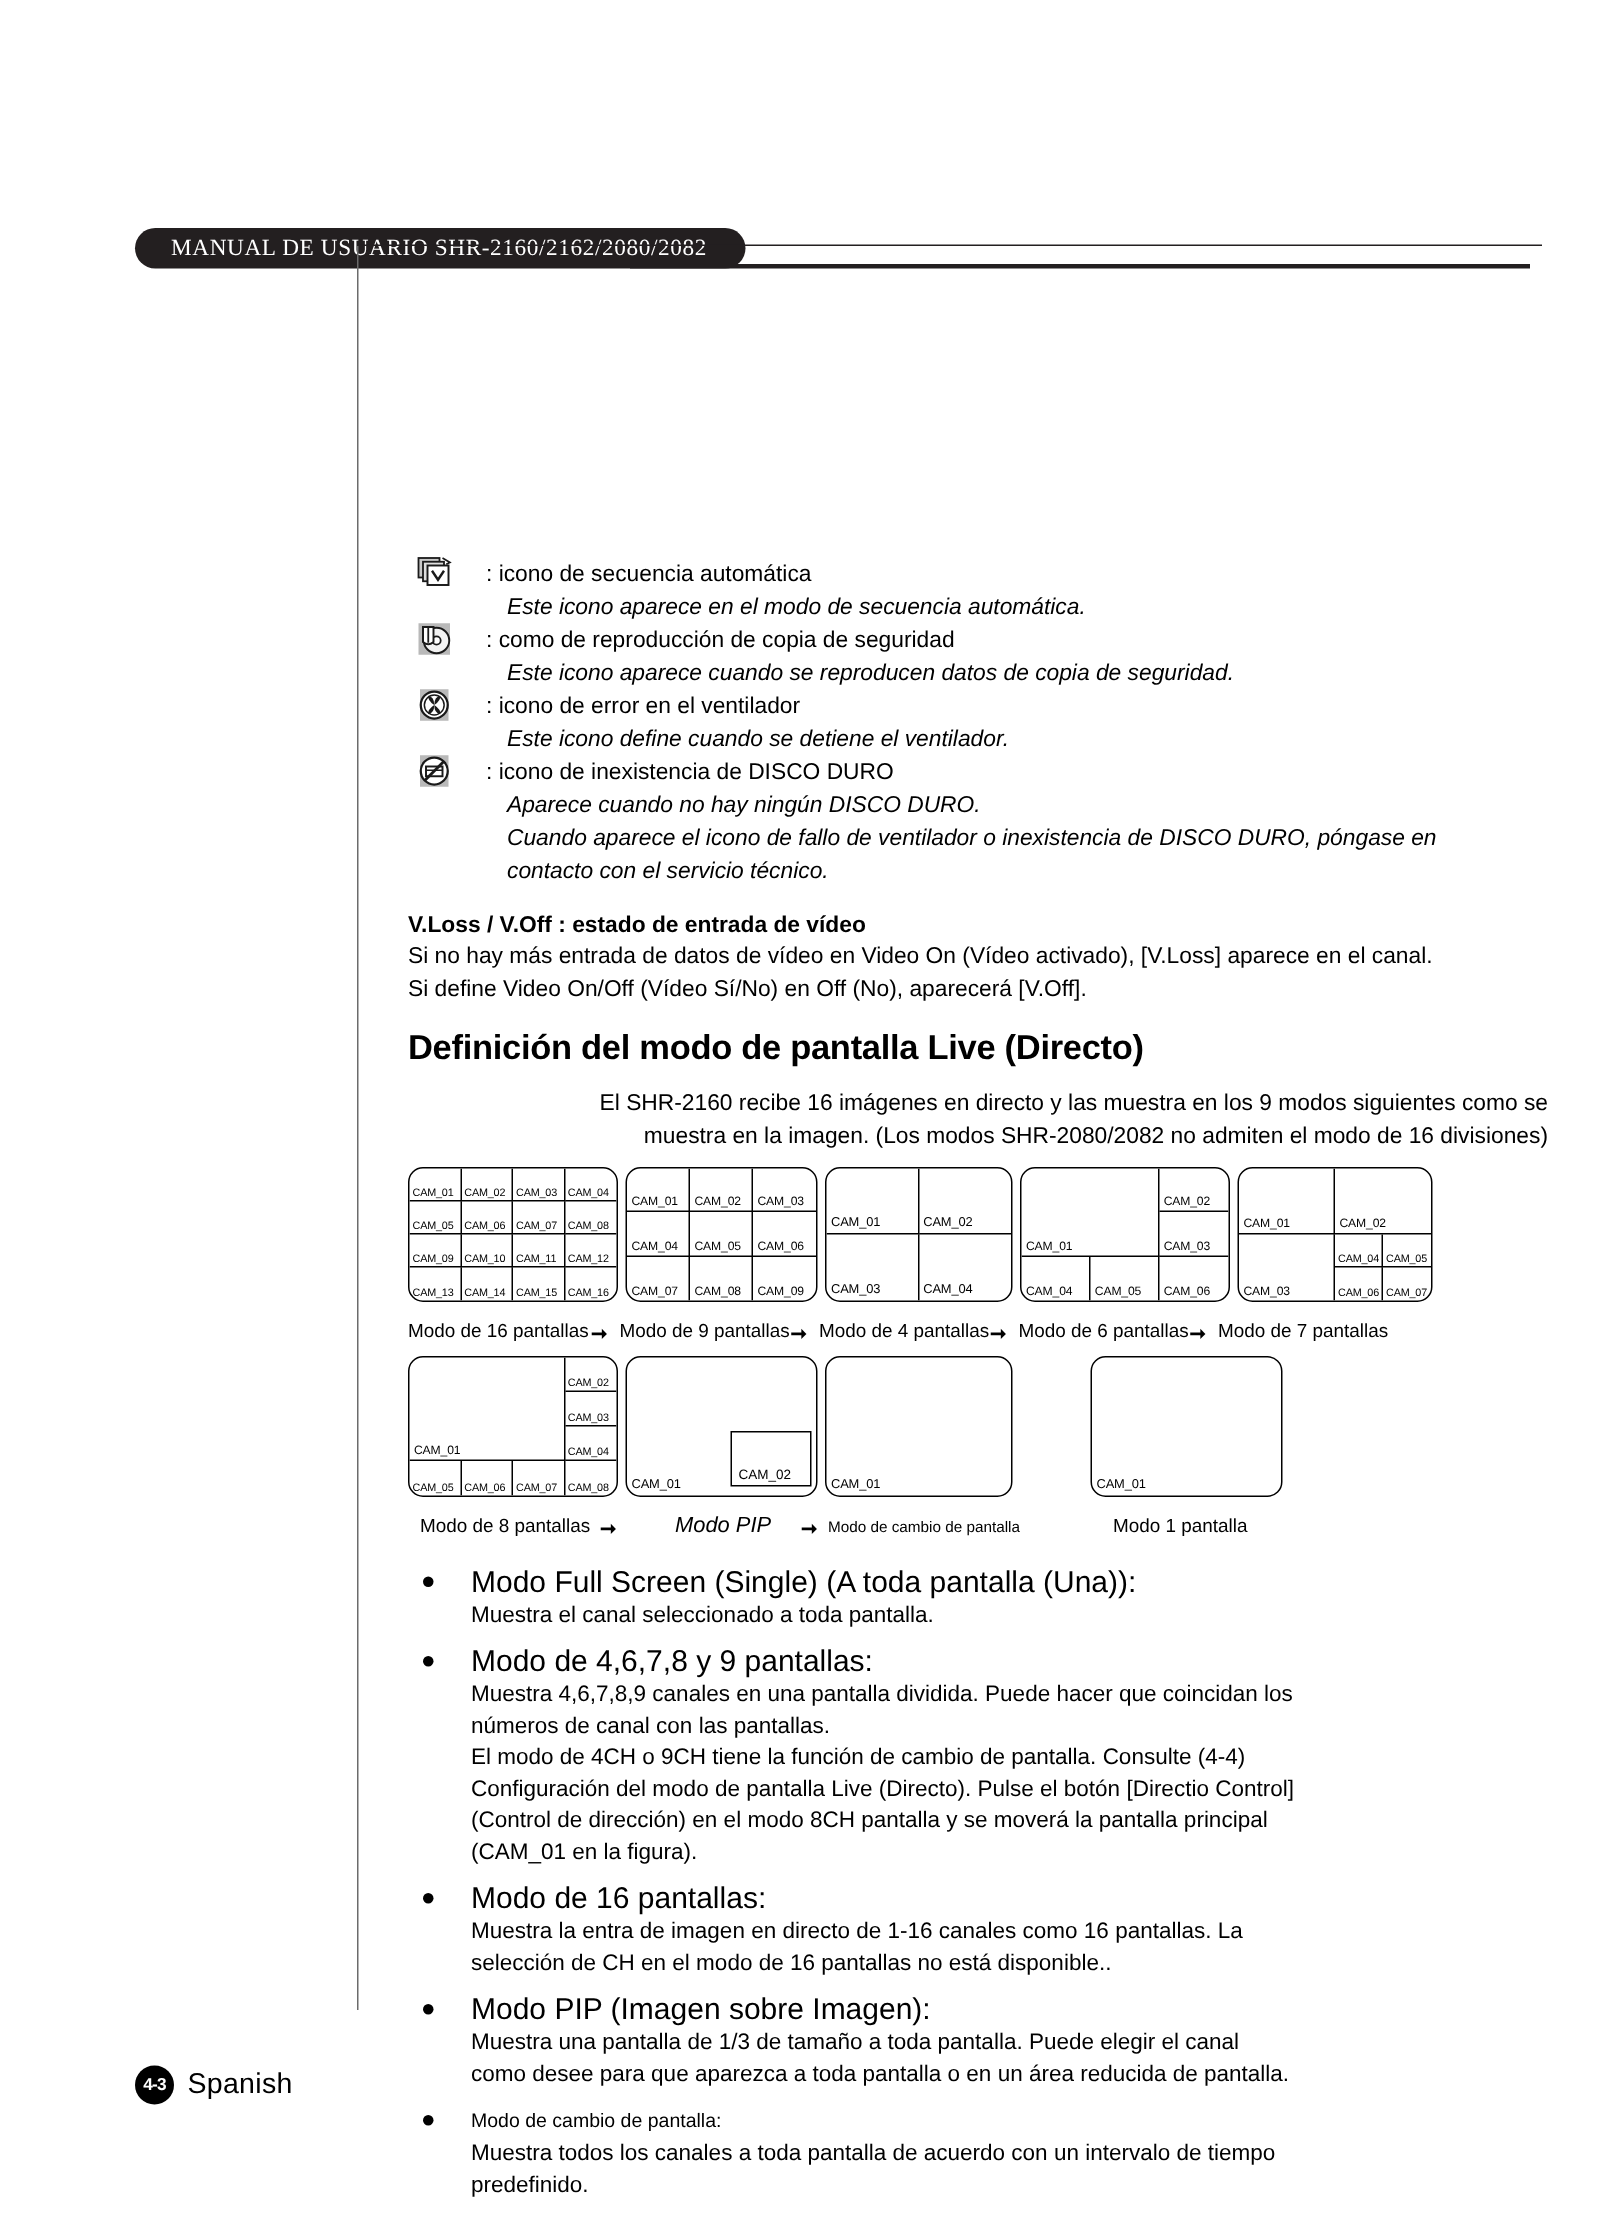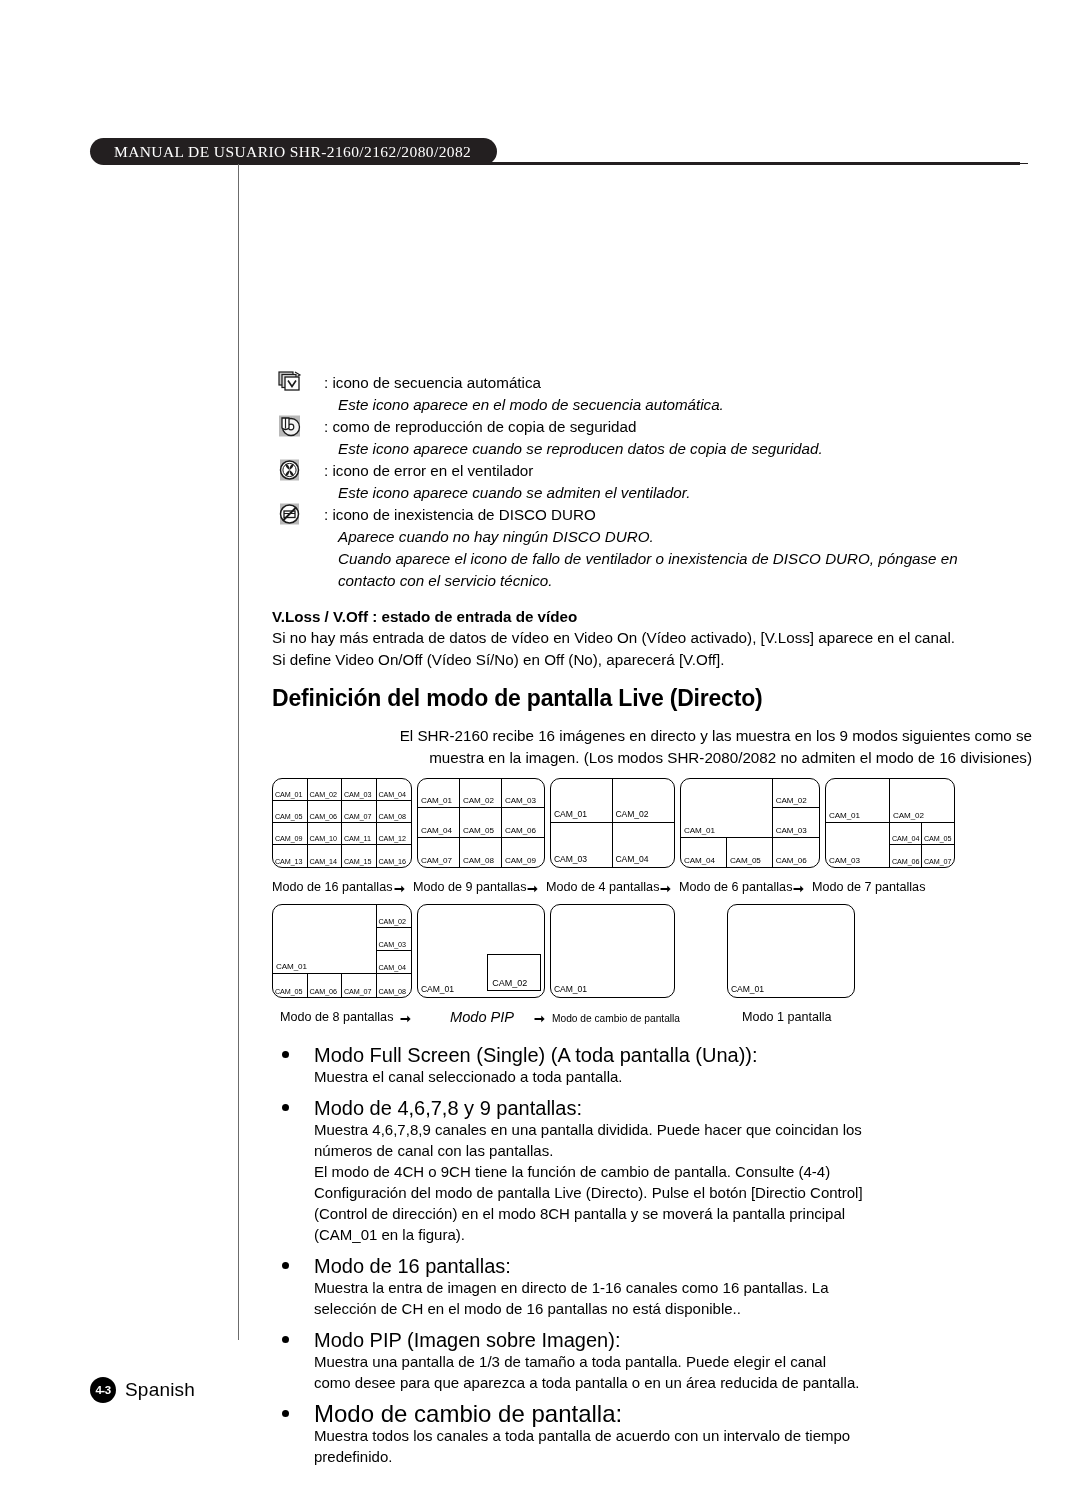--- a/index.html
+++ b/index.html
@@ -13,21 +13,21 @@
     position: relative;
     font-family: "Liberation Sans", sans-serif;
     color: #000000;
     overflow: hidden;
   }
 
   
   #header-band {
     position: absolute;
     left: 0;
-    top: 138px;
+    top: 152px;
     width: 910px;
     height: 30px;
   }
   #header-pill {
     position: absolute;
     left: 90px;
     top: 0px;
     height: 27px;
     padding: 0 26px 0 24px;
     background: #231f20;
@@ -209,21 +209,21 @@
     width: 7px;
     height: 7px;
     background: #000;
     border-radius: 50%;
   }
   .bullet-title {
     font-size: 20px;
     line-height: 22px;
     white-space: nowrap;
   }
-  .bullet-title.big { font-size: 24px; }
+  .bullet-title.big { font-size: 13px; }
   .bullet-line {
     font-size: 15px;
     line-height: 21px;
     white-space: nowrap;
   }
 
   
   #footer {
     position: absolute;
     left: 90px;
@@ -306,21 +306,21 @@
           <circle cx="11.5" cy="11" r="6.6" fill="none" stroke="#1a1a1a" stroke-width="1"></circle>
           <path d="M11.5 11 Q7 8 7.5 4.8 Q11.5 5.5 11.5 11 Z" fill="#1a1a1a"></path>
           <path d="M11.5 11 Q16 8 15.5 4.8 Q11.5 5.5 11.5 11 Z" fill="#1a1a1a"></path>
           <path d="M11.5 11 Q7 14 7.5 17.2 Q11.5 16.5 11.5 11 Z" fill="#1a1a1a"></path>
           <path d="M11.5 11 Q16 14 15.5 17.2 Q11.5 16.5 11.5 11 Z" fill="#1a1a1a"></path>
         </svg>
       </span>
       <span>: icono de error en el ventilador</span>
     </div>
     <div class="icon-row sub">
-      <span>Este icono aparece cuando se admiten el ventilador.</span>
+      <span>Este icono define cuando se detiene el ventilador.</span>
     </div>
 
     <div class="icon-row">
       <span class="icon-box">
         <svg width="26" height="22" viewBox="0 0 26 22">
           <rect x="2" y="0.5" width="19" height="21" fill="#b9b9b9"></rect>
           <circle cx="11.5" cy="11" r="9" fill="#ffffff" stroke="#1a1a1a" stroke-width="1.5"></circle>
           <rect x="6" y="8" width="11" height="6.5" fill="#ffffff" stroke="#1a1a1a" stroke-width="1.3"></rect>
           <line x1="6" y1="10.5" x2="17" y2="10.5" stroke="#1a1a1a" stroke-width="1"></line>
           <line x1="5" y1="17.5" x2="18" y2="4.5" stroke="#1a1a1a" stroke-width="1.9"></line>

